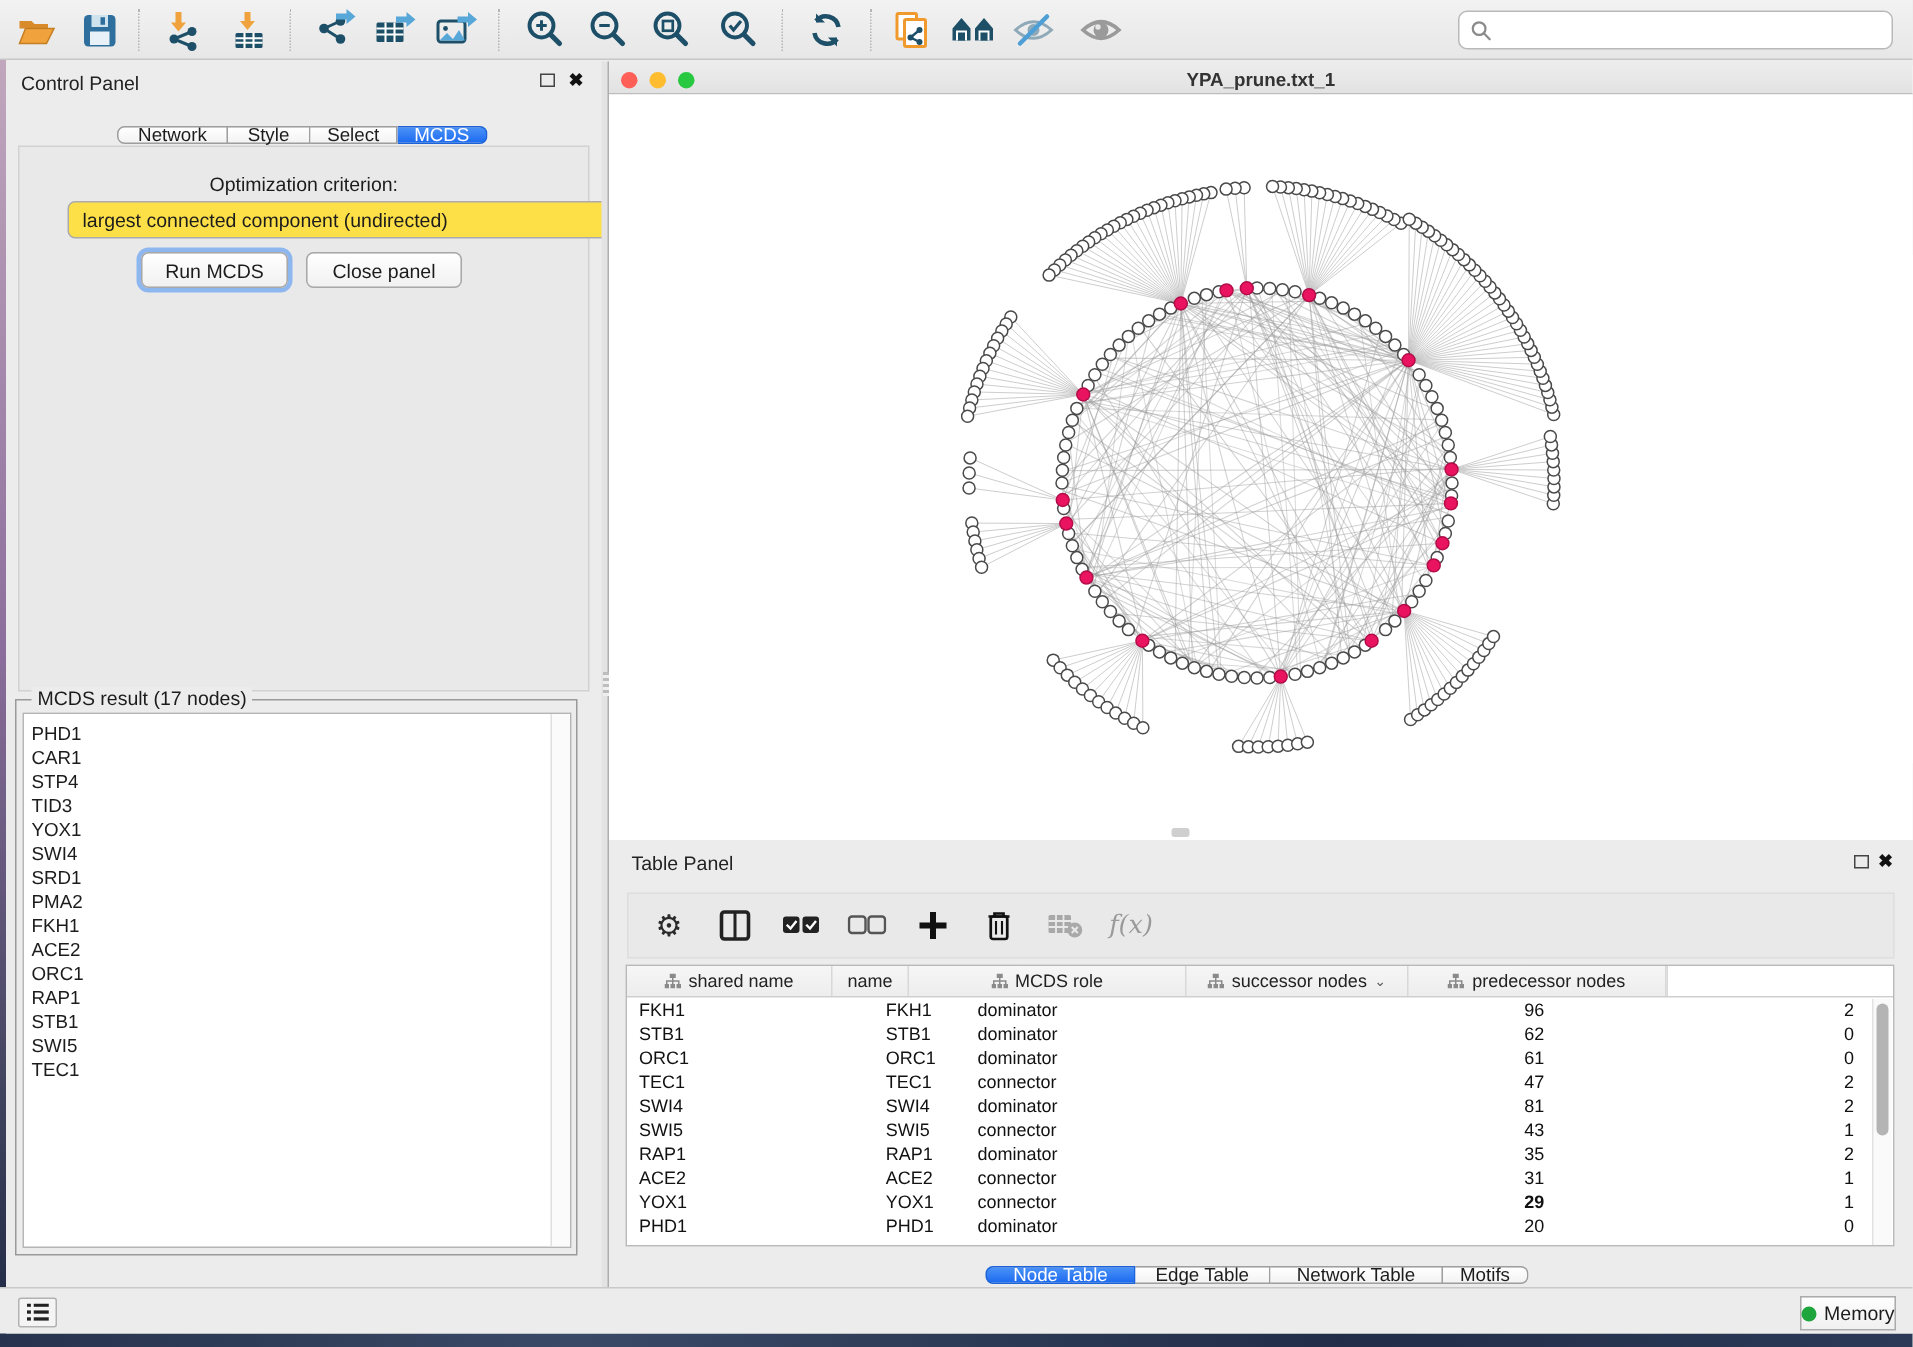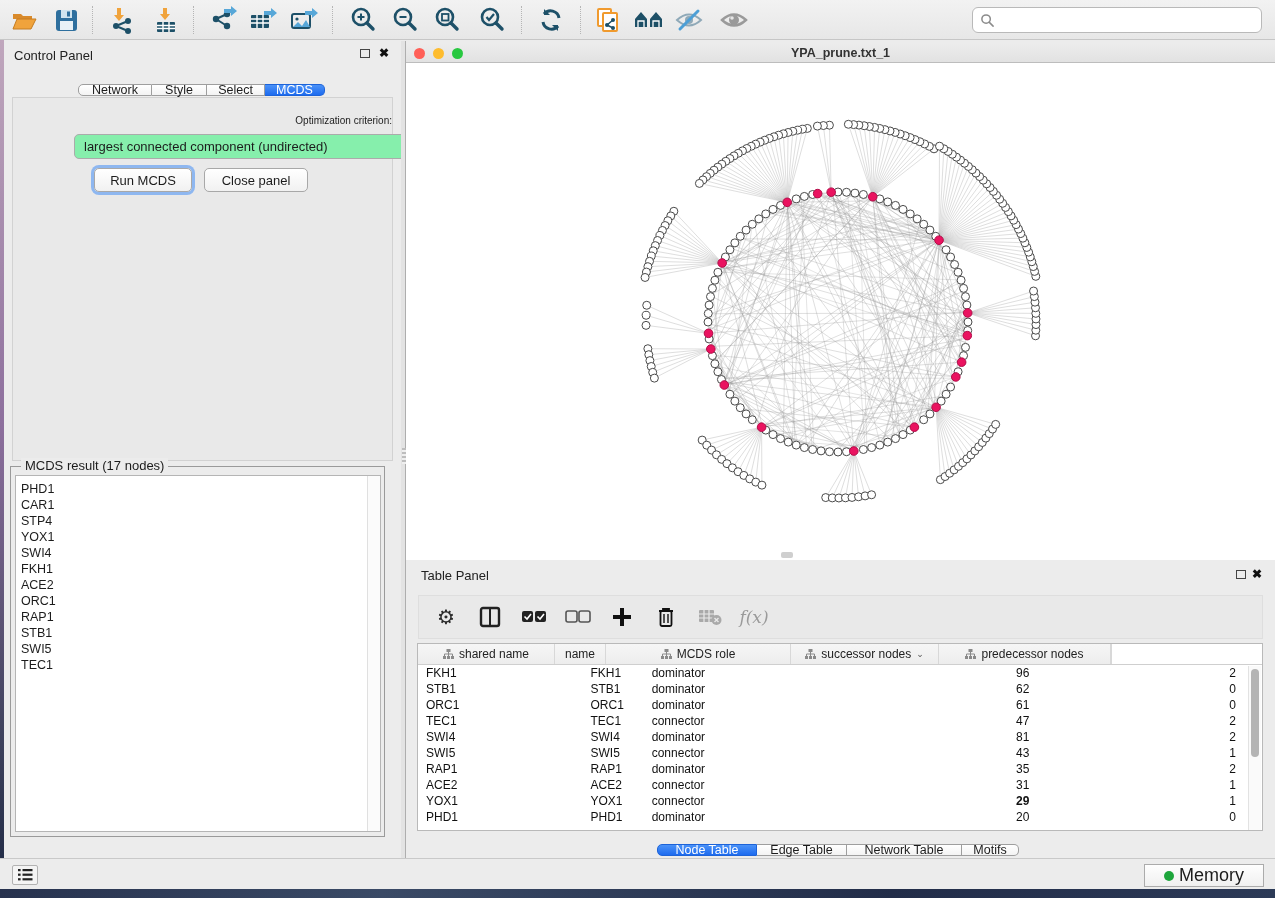--- a/index.html
+++ b/index.html
@@ -37,23 +37,23 @@
 
   .seg-bar { position:absolute; display:flex; height:22px; }
   .seg { border:1px solid #9e9e9e; border-left-width:0; background:linear-gradient(#ffffff,#f3f3f3);
     font-size:12.5px; display:flex; align-items:center; justify-content:center; color:#1c1c1c;margin-top:10px; }
   .seg:first-child { border-left-width:1px; border-radius:5px 0 0 5px; }
   .seg:last-child { border-radius:0 5px 5px 0; }
   .seg.selected { background:linear-gradient(#4a92f8,#1d6bef); color:#fff; border-color:#1d63d8; }
 
   #cp-content { left:12px; top:97px; width:381px; height:364px; background:#e9e9e9;
     border:1px solid #d2d2d2; }
-  #opt-label { left:0; top:17px; width:100%; text-align:right; font-size:10px; }
-  #opt-select { left:32px; top:36px; width:381px; height:25px; background:#86efac;
-    border:1px solid #ababab; border-radius:5px; display:flex; align-items:center;margin-left:29px; }
+  #opt-label { left:0; top:17px; width:100%; text-align:center; font-size:13px; }
+  #opt-select { left:32px; top:36px; width:381px; height:25px; background:#fde047;
+    border:1px solid #ababab; border-radius:5px; display:flex; align-items:center; }
   #opt-select .val { flex:1; font-size:13px; padding-left:9px; white-space:nowrap; overflow:hidden; }
   #opt-stepper { width:20px; height:25px; margin-right:-1px; border-radius:0 5px 5px 0;
     background:linear-gradient(#66a4f9,#2272f2); display:flex; flex-direction:column;
     align-items:center; justify-content:center; gap:1px; }
   #opt-stepper span { color:#fff; font-size:8px; line-height:7px; }
   .push-btn { position:absolute; height:24px; background:linear-gradient(#ffffff,#f1f1f1);
     border:1px solid #a8a8a8; border-radius:5px; font-size:13px; display:flex;
     align-items:center; justify-content:center; color:#1c1c1c; }
   #run-btn { left:81px; top:70px; width:98px; box-shadow:0 0 0 3px rgba(93,156,245,.65); }
   #closepanel-btn { left:191px; top:70px; width:104px; }
@@ -114,23 +114,23 @@
 
   #table-tabs { top:834px; }
   #table-tabs .seg { font-size:12.5px; }
 
   
   #status-bar { left:0; top:858px; width:1275px; height:31px; background:#ececec;
     border-top:1px solid #c9c9c9; }
   #list-btn { position:absolute; left:12px; top:6px; width:26px; height:20px;
     background:#f4f4f4; border:1px solid #b2b2b2; border-radius:2px; display:flex;
     align-items:center; justify-content:center; }
-  #memory-btn { position:absolute; right:11px; top:5px; height:23px; padding:0 19px;
+  #memory-btn { position:absolute; right:11px; top:5px; height:23px; padding:0 0;
     background:linear-gradient(#fefefe,#f0f0f0); border:1px solid #ababab;
-    display:flex; align-items:center; gap:5px; font-size:18px; }
+    display:flex; align-items:center; gap:5px; font-size:13px; }
   #memory-dot { width:10px; height:10px; border-radius:50%; background:#1ea63c; }
 </style>
 </head>
 <body>
 
 <div id="toolbar" class="abs">
   <div class="tb-icon" style="left:8px">
     <svg width="26" height="26" viewBox="0 0 26 26">
         <path d="M2 7h8l2 2h9v3H2z" fill="#d98a2b"></path>
         <path d="M2 22 6 12h19l-5 10z" fill="#f0a33c" stroke="#c57d22"></path>
@@ -300,22 +300,25 @@
   <div class="push-btn" id="closepanel-btn">Close panel</div>
 </div>
 
 <div id="result-group" class="abs">
   <span id="result-legend">MCDS result (17 nodes)</span>
   <div id="result-list">
     <ul id="result-items">
         <li>PHD1</li>
         <li>CAR1</li>
         <li>STP4</li>
+        <li>TID3</li>
         <li>YOX1</li>
         <li>SWI4</li>
+        <li>SRD1</li>
+        <li>PMA2</li>
         <li>FKH1</li>
         <li>ACE2</li>
         <li>ORC1</li>
         <li>RAP1</li>
         <li>STB1</li>
         <li>SWI5</li>
         <li>TEC1</li>
       </ul>
     <div id="result-scroll"></div>
   </div>

